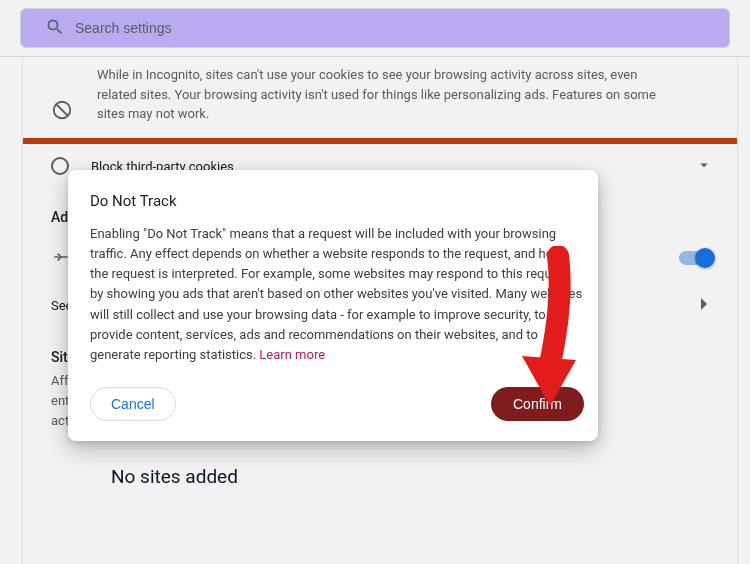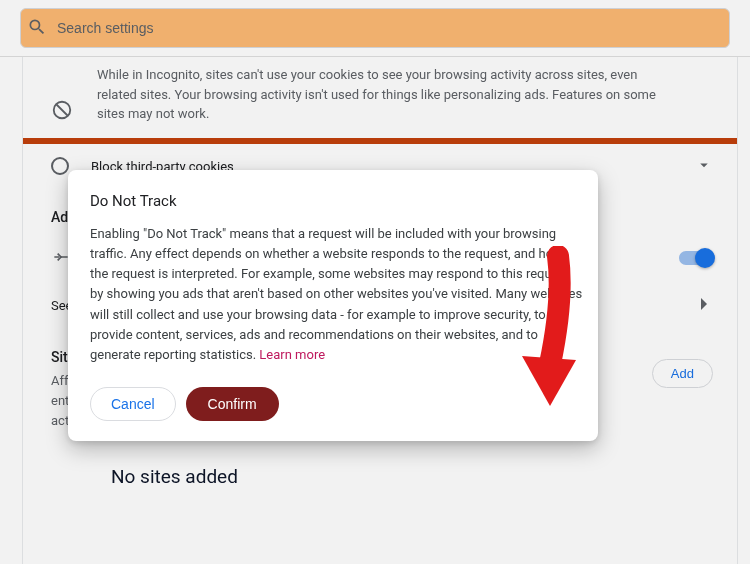--- a/index.html
+++ b/index.html
@@ -19,25 +19,25 @@
       width: 750px;
       height: 564px;
       background: rgba(0,0,0,0.05);
       pointer-events: none;
     }
     
     .search-bar {
       margin: 8px 20px 0 20px;
       height: 40px;
       border: 1px solid #dadce0;
-      background: #fdba74;
+      background: #c4b5fd;
       border-radius: 6px;
       display: flex;
       align-items: center;
-      padding: 0 6px;
+      padding: 0 24px;
       gap: 10px;
     }
     .search-bar svg { width: 20px; height: 20px; fill: #5f6368; }
     .search-bar input {
       border: none; outline: none; background: transparent;
       font-size: 14px; color: #5f6368; flex: 1;
     }
     .search-bar input::placeholder { color: #5f6368; }
     .divider-line {
       margin-top: 8px;
@@ -129,21 +129,21 @@
       background: #fff;
       border-radius: 8px;
       box-shadow: 0 8px 22px rgba(0,0,0,0.25), 0 2px 6px rgba(0,0,0,0.12);
       padding: 22px 14px 20px 22px;
       z-index: 10;
     }
     .modal-title { font-size: 15px; color: #202124; margin-bottom: 14px; }
     .modal-body { font-size: 13px; color: #3c4043; line-height: 1.55; }
     .modal-body a { color: #be185d; text-decoration: none; }
     .modal-actions {
-      display: flex; justify-content: flex-start; gap: 10px; margin-top: 22px;
+      display: flex; justify-content: space-between; gap: 10px; margin-top: 22px;
     }
     .btn-cancel {
       border: 1px solid #dadce0; background: #fff; color: #1a73e8;
       border-radius: 18px; padding: 8px 20px; font-size: 14px; font-weight: 500;
       cursor: pointer;
     }
     .btn-confirm {
       border: none; background: #7f1d1d; color: #fff;
       border-radius: 18px; padding: 8px 22px; font-size: 14px; font-weight: 500;
       cursor: pointer;
@@ -222,21 +222,20 @@
   </div>
 
   <div class="site-section">
     <div class="site-head">
       <div style="flex:1">
         <div class="site-title">Site</div>
         <div class="site-desc">
           <span>Affe</span><span>cts the sites listed here. Inserting "[*.]" before a domain name creates an exception for the </span><span>entire domain. For example, adding "[*.]google.com" means that third-party cookies can also be active for mail.google.com, because it's part of google.com</span>
         </div>
       </div>
-      <button class="add-btn">Add</button>
     </div>
     <div class="no-sites">No sites added</div>
   </div>
 
 </div>
 
 <div class="overlay-dim"></div>
 
 <div class="modal">
   <div class="modal-title">Do Not Track</div>

